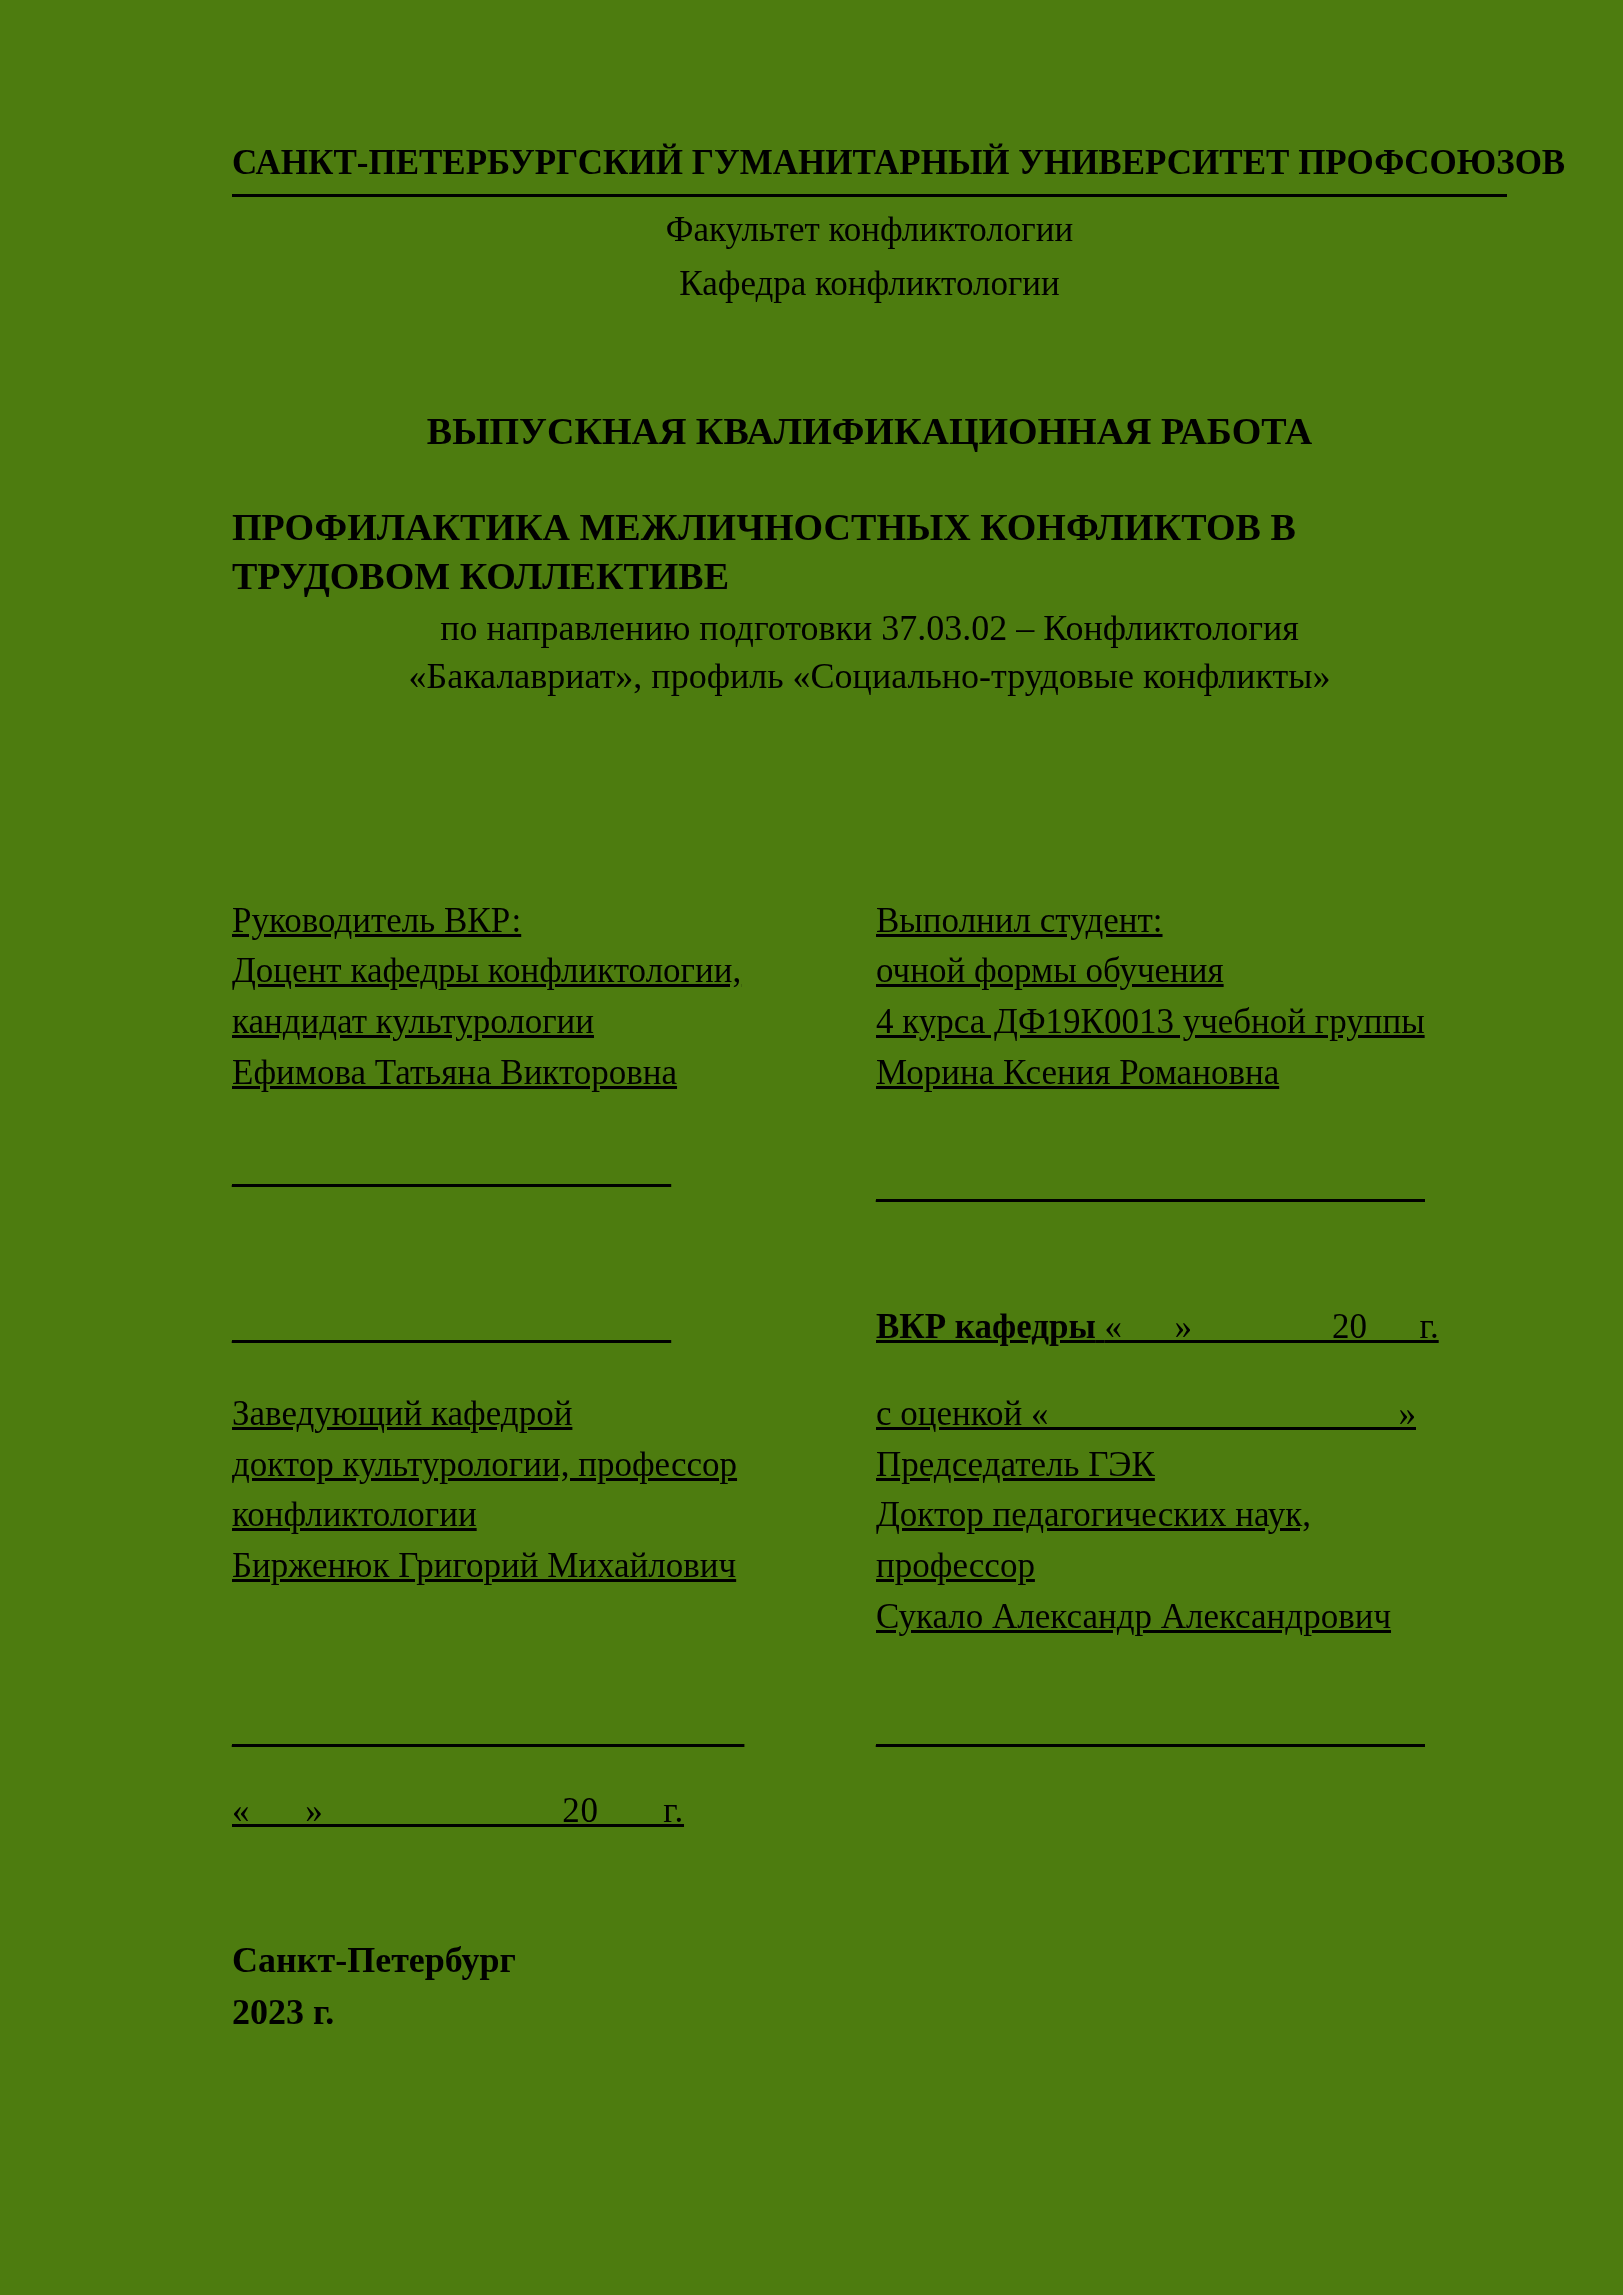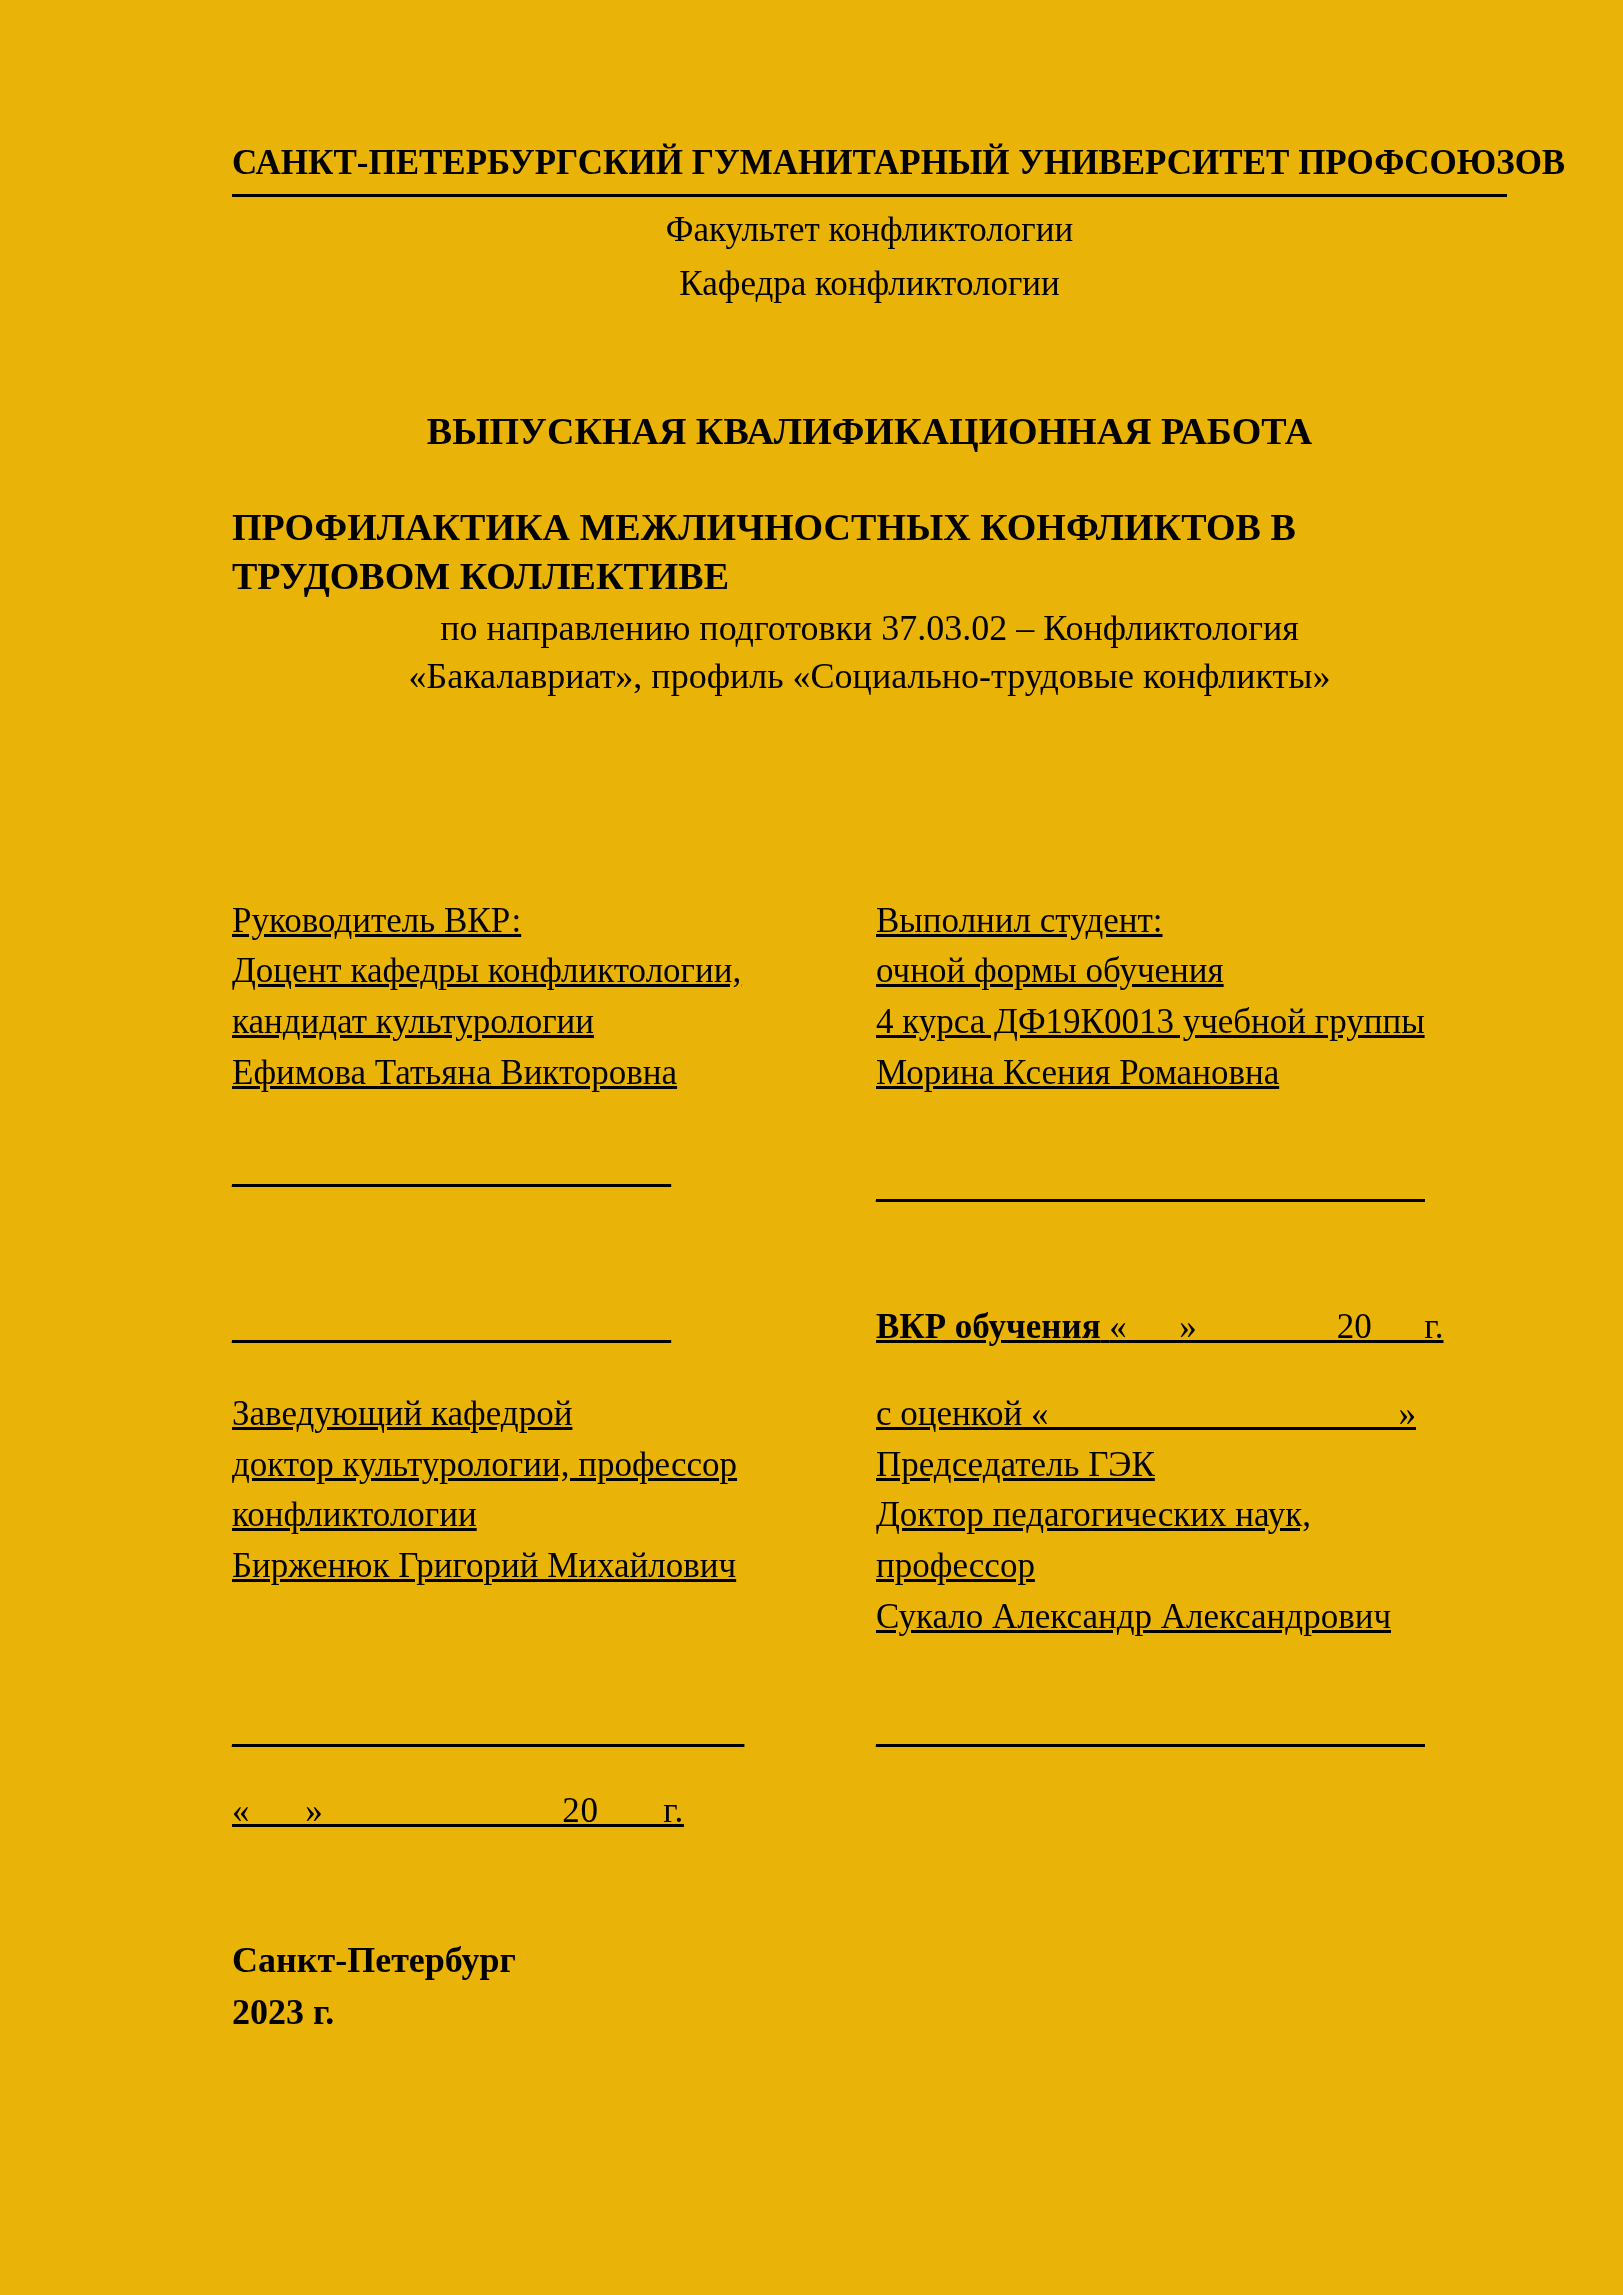--- a/index.html
+++ b/index.html
@@ -2,21 +2,21 @@
 <html style="font-size:12.6px"><head>
 <meta charset="utf-8">
 <style>
   html, body { margin: 0; padding: 0; background: #ffffff; }
   .page {
     position: relative;
     width: 1623px;
     height: 2295px;
     box-sizing: border-box;
     padding: 141px 116px 0 232px;
-    background: #eab308;
+    background: #4d7c0f;
     color: #000000;
     font-family: "Liberation Serif", "DejaVu Serif", serif;
     font-size: 35px;
     line-height: 1.45;
   }
   .university {
     font-weight: bold;
     text-align: center;
     font-size: 35px;
     line-height: 1.25;
@@ -116,21 +116,21 @@
       <div class="col-r">
         <div class="sig">______________________________</div>
       </div>
     </div>
 
     <div class="row row-sig2">
       <div class="col-l">
         <div class="sig">________________________</div>
       </div>
       <div class="col-r">
-        <span class="b">ВКР обучения</span>
+        <span class="b">ВКР кафедры</span>
         <span>«___» _______ 20___г.</span>
       </div>
     </div>
 
     <div class="row row-names2">
       <div class="col-l">
         <div>Заведующий кафедрой</div>
         <div>доктор культурологии, профессор</div>
         <div>конфликтологии</div>
         <div>Бирженюк Григорий Михайлович</div>

